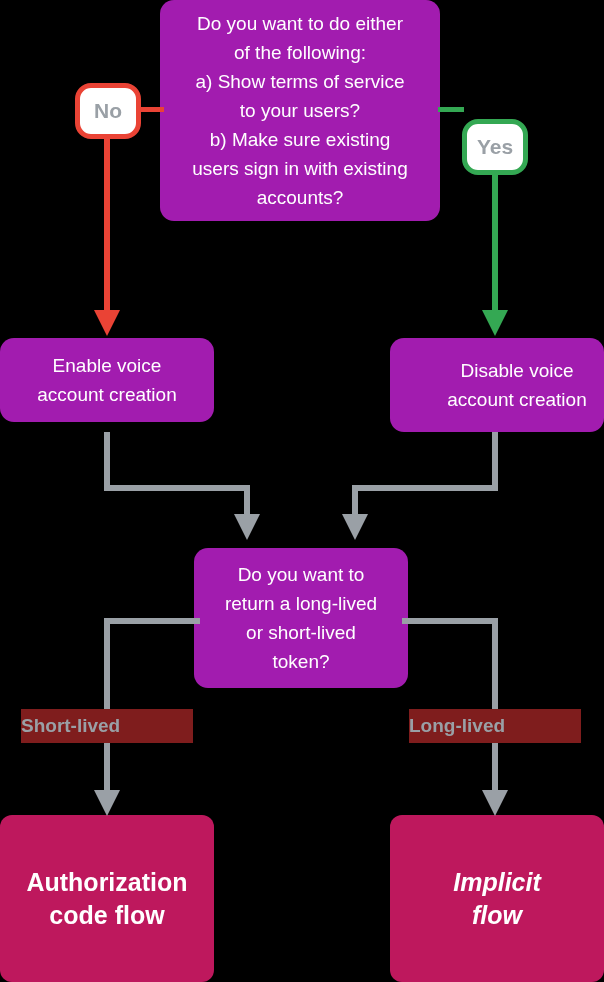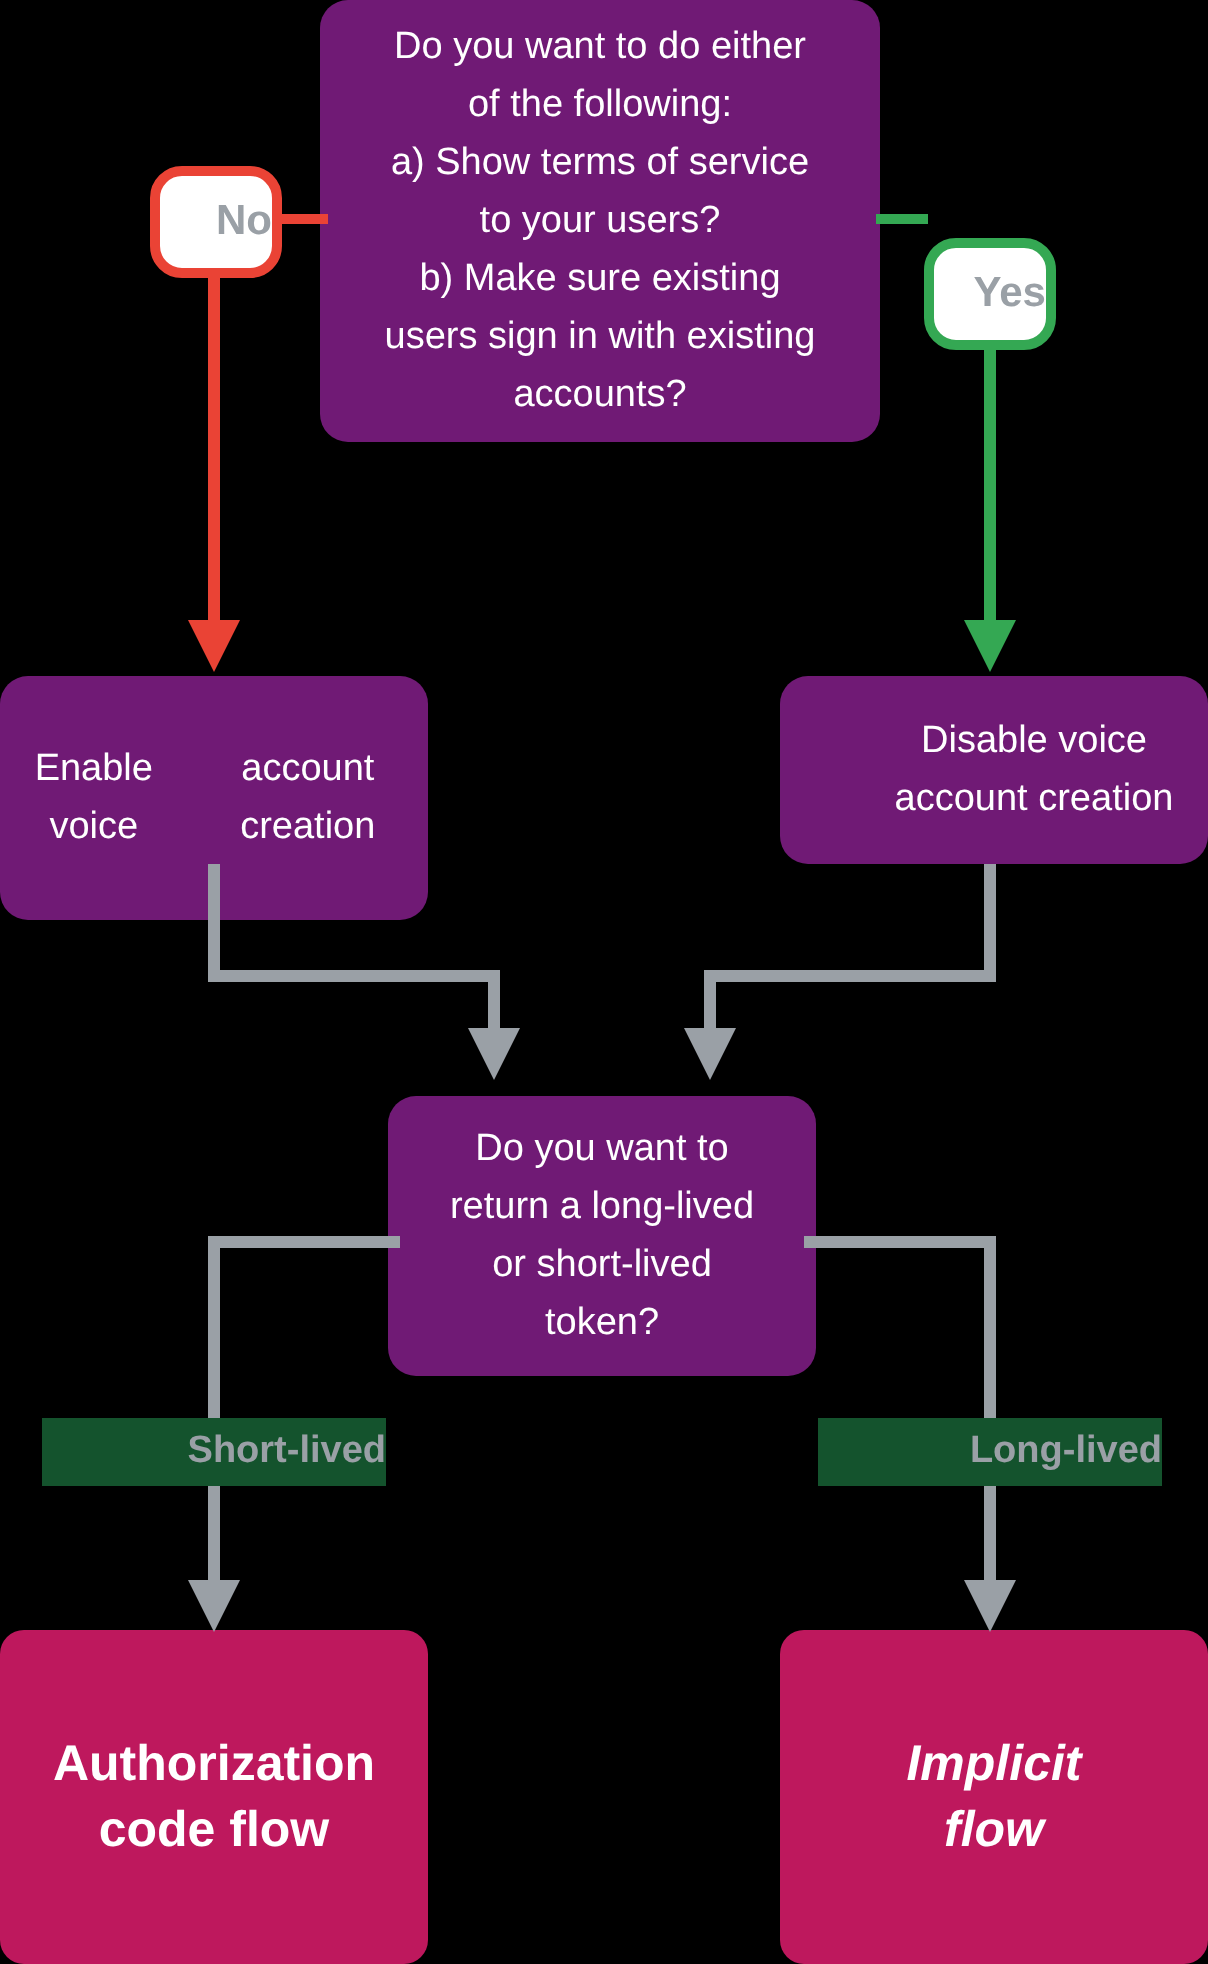--- a/index.html
+++ b/index.html
@@ -23,58 +23,58 @@
     position: absolute;
     box-sizing: border-box;
     display: flex;
     align-items: center;
     justify-content: center;
     text-align: center;
     color: #ffffff;
     border-radius: 14px;
   }
   .node-gray {
-    background: #701a75;
+    background: #a21caf;
     font-size: 19px;
     line-height: 29px;
     font-weight: 400;
   }
   .node-blue {
     background: #be185d;
     font-size: 25px;
     line-height: 33px;
     font-weight: 700;
     border-radius: 12px;
   }
 
   
   .badge {
     position: absolute;
     box-sizing: border-box;
     display: flex;
     align-items: center;
-    justify-content: flex-end;
+    justify-content: center;
     background: #ffffff;
     color: #9aa0a6;
     font-size: 21px;
     font-weight: 700;
     border-radius: 16px;
     z-index: 5;
   }
   .badge-no  { border: 5px solid #ea4335; }
   .badge-yes { border: 5px solid #34a853; }
 
   
   .edge-label {
     position: absolute;
     box-sizing: border-box;
     display: flex;
     align-items: center;
-    justify-content: flex-end;
-    background: #14532d;
+    justify-content: flex-start;
+    background: #7f1d1d;
     color: #9aa0a6;
     font-size: 19px;
     font-weight: 700;
     z-index: 5;
   }
 
   
   .line {
     position: absolute;
     z-index: 1;
@@ -114,21 +114,21 @@
   <div class="line" style="left:104px; top:136px; width:6px; height:178px; background:#ea4335;"></div>
   <div class="arrow arrow-down" style="left:94px; top:310px; border-top:26px solid #ea4335;"></div>
 
   <div class="line" style="left:438px; top:107px; width:26px; height:5px; background:#34a853;"></div>
   <div class="badge badge-yes" style="left:462px; top:83px; width:66px; height:56px;margin-top:36px;">
     <span>Yes</span>
   </div>
   <div class="line" style="left:492px; top:136px; width:6px; height:178px; background:#34a853;"></div>
   <div class="arrow arrow-down" style="left:482px; top:310px; border-top:26px solid #34a853;"></div>
 
-  <div class="node node-gray" style="left:0px; top:338px; width:214px; height:122px; flex-direction:row;">
+  <div class="node node-gray" style="left:0px; top:338px; width:214px; height:84px; flex-direction:column;">
     <div>Enable voice</div>
     <div>account creation</div>
   </div>
 
   <div class="node node-gray" style="left:390px; top:338px; width:214px; height:94px; flex-direction:column;padding-left:40px;">
     <div>Disable voice</div>
     <div>account creation</div>
   </div>
 
   <div class="line" style="left:104px; top:432px; width:6px; height:59px; background:#9aa0a6;"></div>

